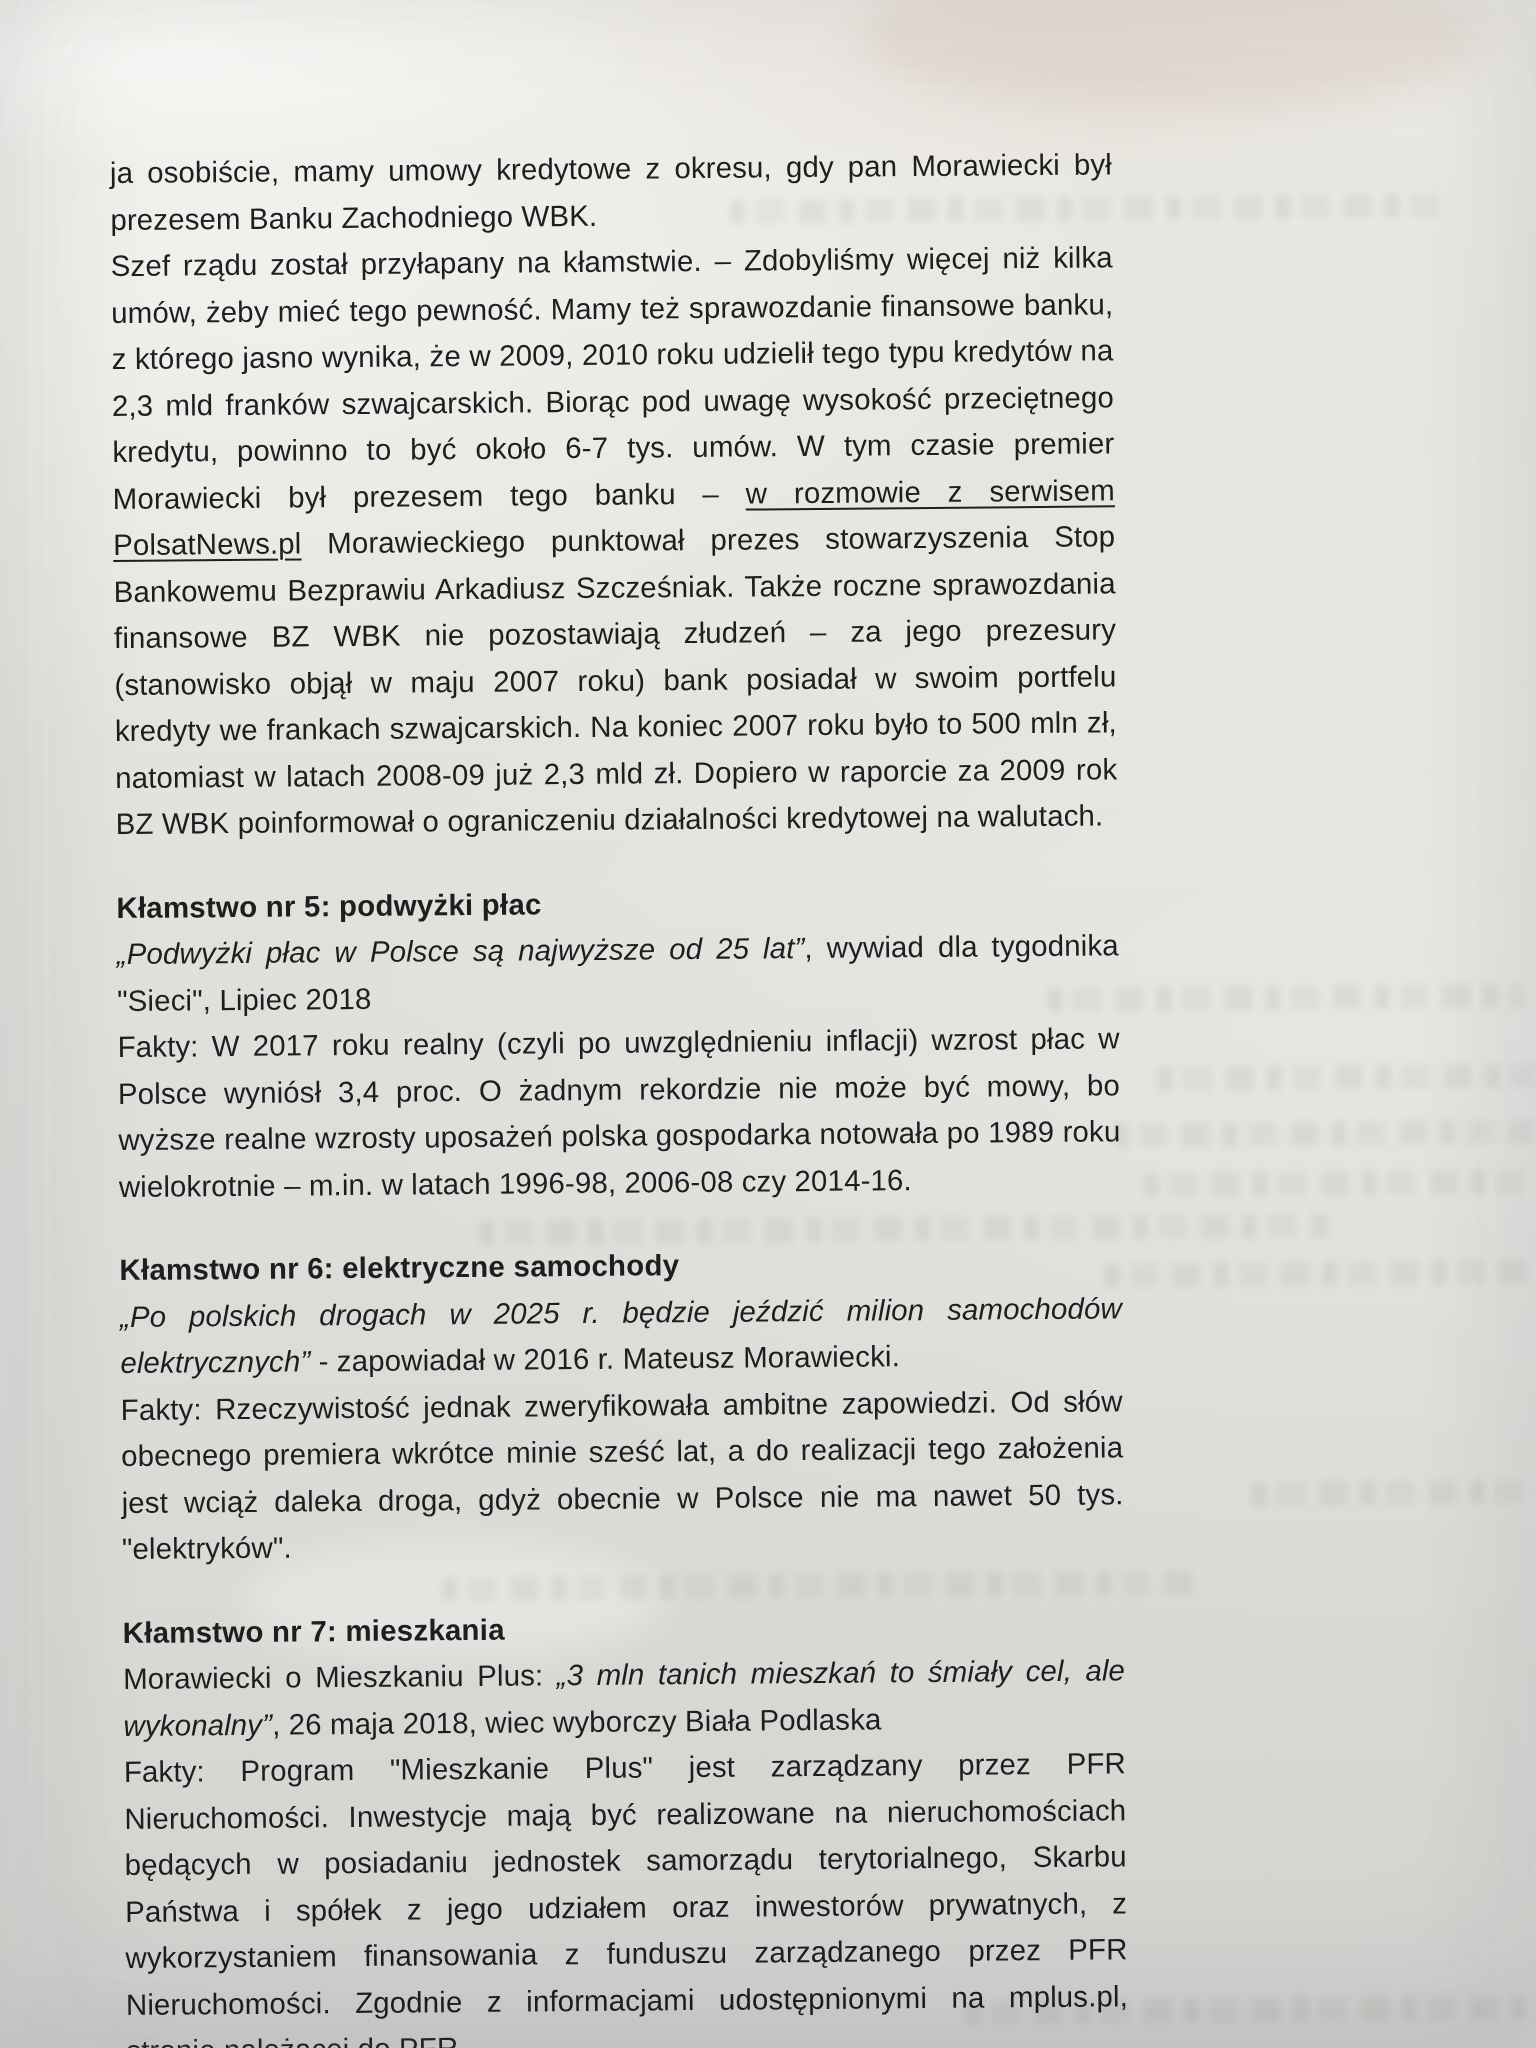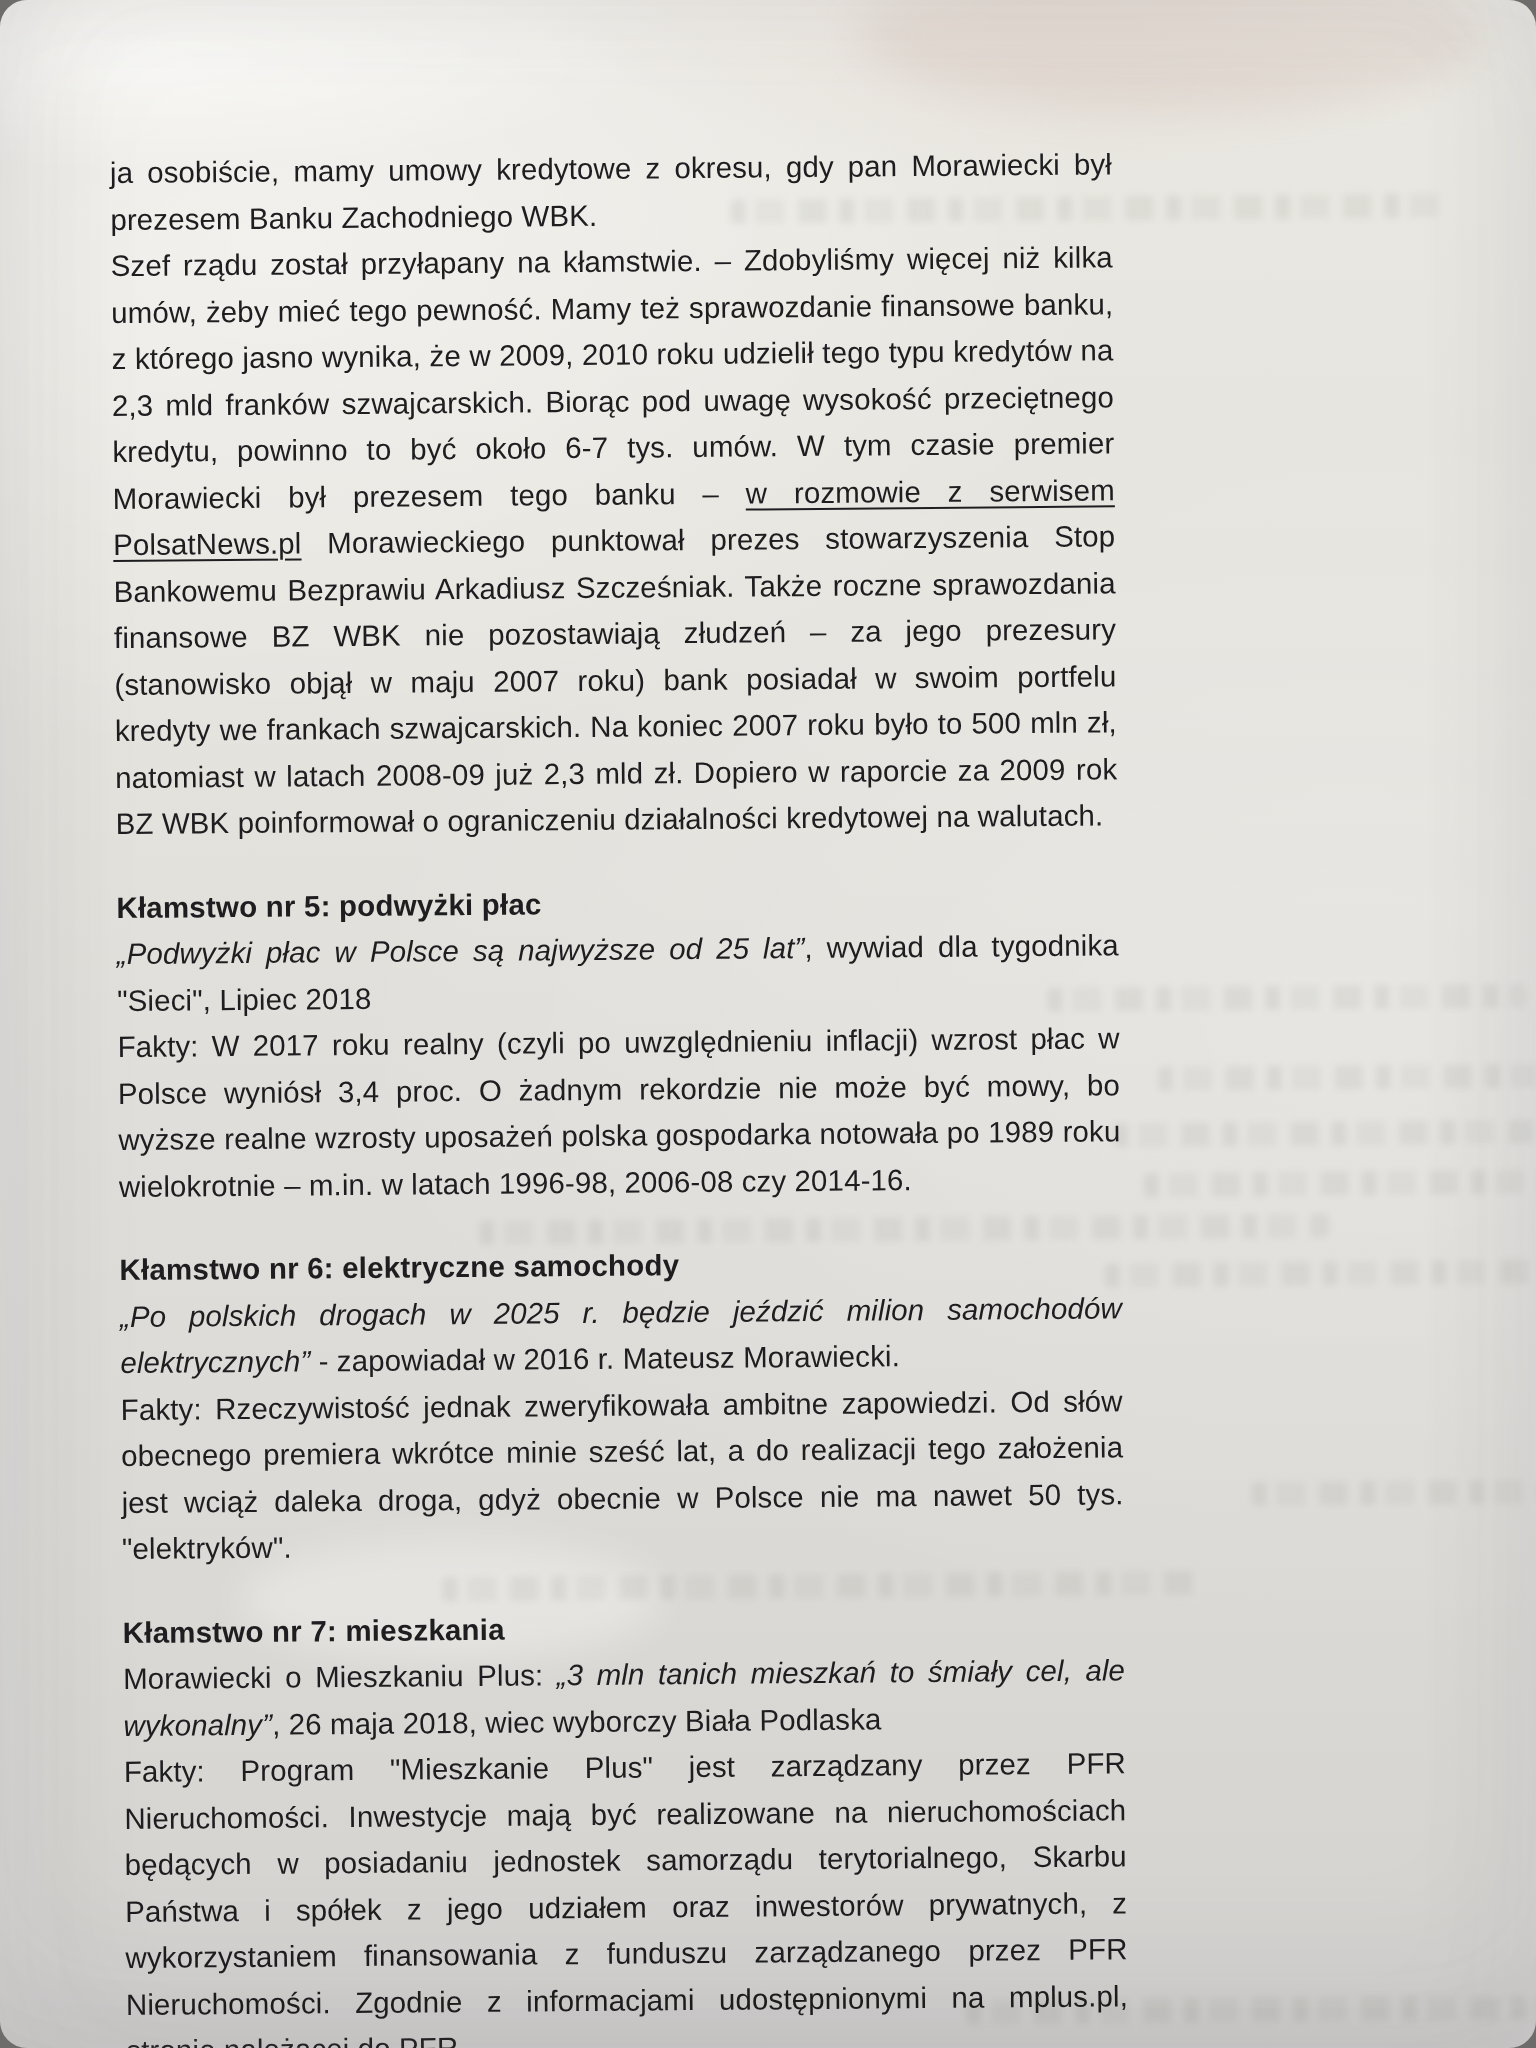--- a/index.html
+++ b/index.html
@@ -8,21 +8,20 @@
     width: 1536px;
     height: 2048px;
     overflow: hidden;
     background:
       radial-gradient(900px 420px at 68% -4%, rgba(216,196,186,0.38), rgba(216,196,186,0) 62%),
       radial-gradient(700px 160px at 10% 3%, rgba(255,255,255,0.55), rgba(255,255,255,0) 70%),
       radial-gradient(1300px 800px at 18% 12%, rgba(255,255,255,0.42), rgba(255,255,255,0) 65%),
       radial-gradient(1500px 900px at 88% 50%, rgba(255,255,255,0.20), rgba(255,255,255,0) 70%),
       linear-gradient(180deg, #eae8e2 0%, #e6e4de 30%, #e0deda 55%, #dbd9d5 78%, #d4d2d0 100%);
     font-family: "Liberation Sans", "DejaVu Sans", sans-serif;
-    border-radius: 27px;
   }
   .page::after {
     content: "";
     position: absolute; inset: 0;
     box-shadow:
       inset 0 -70px 140px rgba(40,40,45,0.06),
       inset 50px 0 130px rgba(40,40,45,0.045),
       inset -40px 0 120px rgba(40,40,45,0.03),
       inset 0 40px 90px rgba(255,255,255,0.25);
     pointer-events: none;

